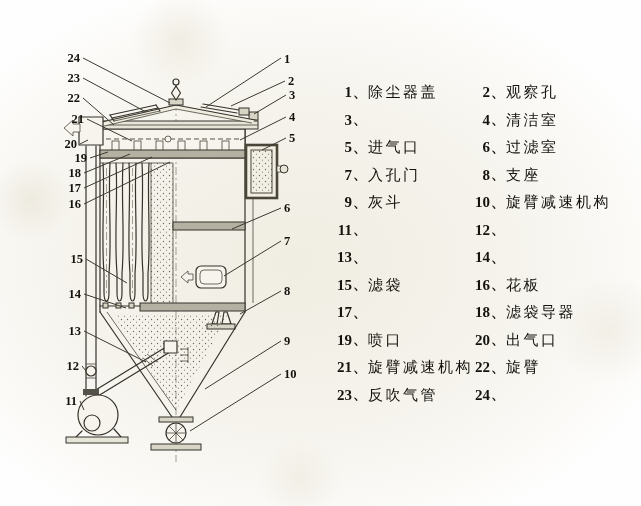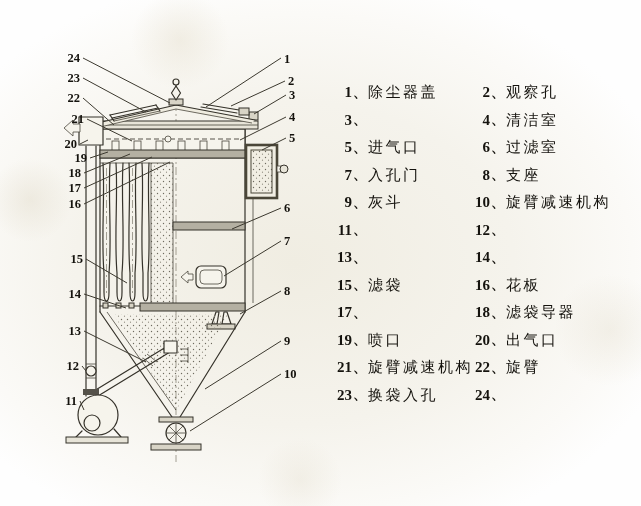--- a/index.html
+++ b/index.html
@@ -350,20 +350,20 @@
         <span class="llabel">旋臂减速机构</span>
       </div>
       <div class="legend-item">
         <span class="lnum">22</span>
         <span class="lsep">、</span>
         <span class="llabel">旋臂</span>
       </div>
       <div class="legend-item">
         <span class="lnum">23</span>
         <span class="lsep">、</span>
-        <span class="llabel">换袋入孔</span>
+        <span class="llabel">反吹气管</span>
       </div>
       <div class="legend-item">
         <span class="lnum">24</span>
         <span class="lsep">、</span>
       </div>
     </div>
 </div>
 
 </body></html>

